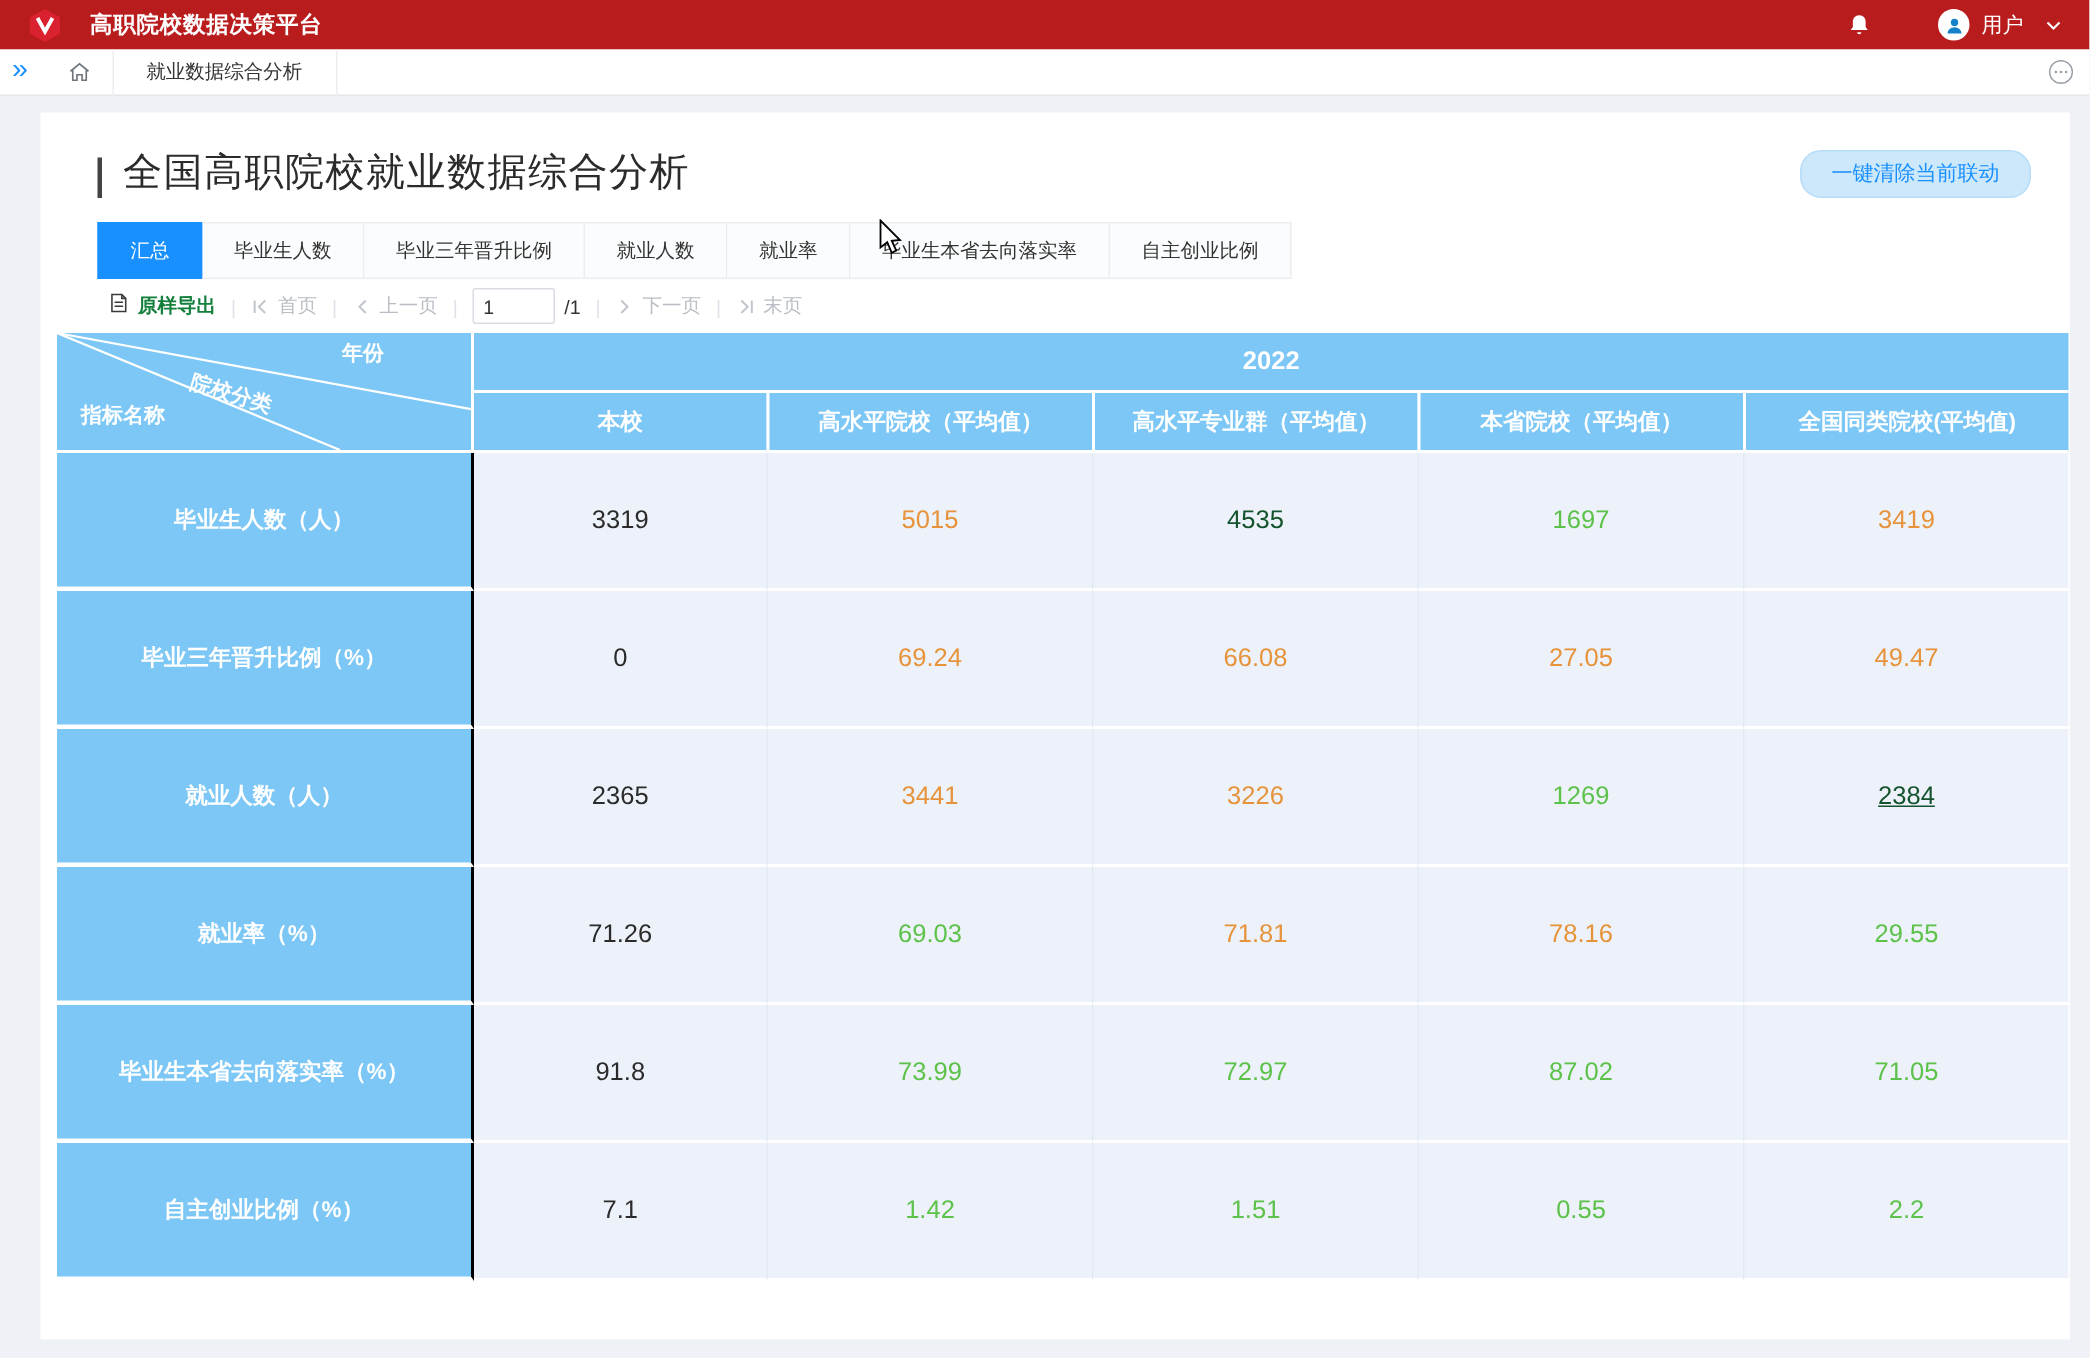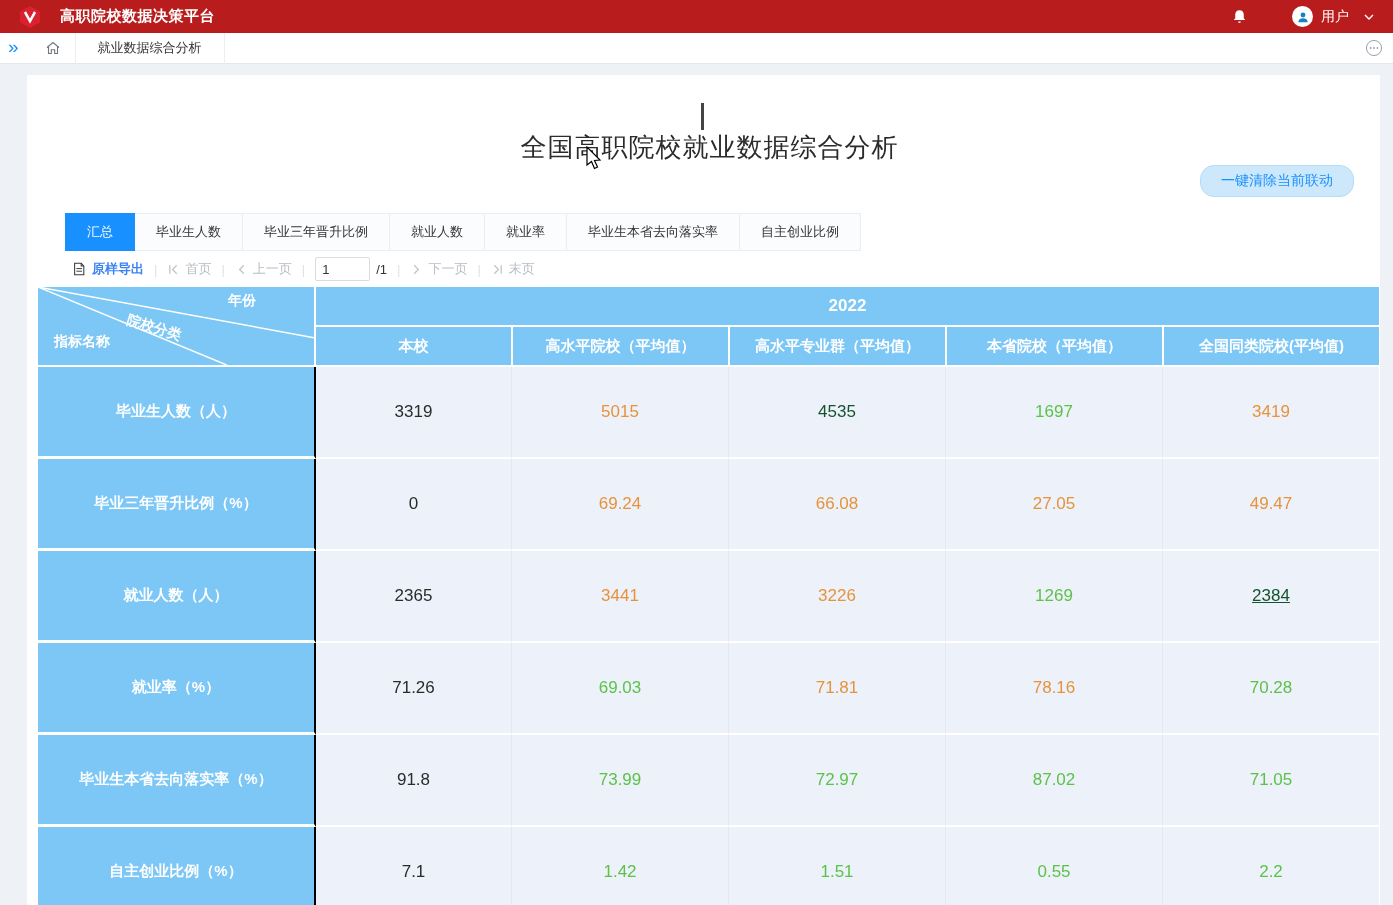--- a/index.html
+++ b/index.html
@@ -20,21 +20,21 @@
   .tab-bar { height:31px; background:#fff; border-bottom:1px solid #e3e6ea; display:flex; align-items:center; }
   .collapse-ic { color:#1890ff; font-size:19px; line-height:1; padding:0 12px 3px 8px; cursor:pointer; }
   .home-ic { width:16px; height:16px; margin:0 14px; cursor:pointer; }
   .route-tab { height:31px; display:flex; align-items:center; padding:0 22px; font-size:13px; color:#333;
     border-left:1px solid #eceef1; border-right:1px solid #eceef1; cursor:pointer; }
   .more-ic { margin-left:auto; margin-right:10px; width:18px; height:18px; cursor:pointer; }
 
   
   .page { padding:11px 13px 0 27px; }
   .card { background:#fff; min-height:818px; position:relative; }
-  .title-row { display:flex; align-items:center; padding:22px 26px 0 38px;flex-direction:column; }
+  .title-row { display:flex; align-items:flex-end; padding:22px 26px 0 38px; }
   .title-accent { width:3px; height:27px; background:#444; margin:6px 14px 0 0; }
   .page-title { font-size:26px; color:#2b2b2b; font-weight:400; letter-spacing:1px; }
   .clear-btn { margin-left:auto; margin-top:0; background:#cde8fb; border:1px solid #b5dcf8; color:#1890ff;
     font-size:14px; padding:6px 20px; border-radius:14px; cursor:pointer;
     font-family:"Liberation Sans","DejaVu Sans",sans-serif; }
   .filter-row { display:flex; align-items:center; padding:16px 13px 0 45px; }
   .year-label { font-size:14px; color:#333; margin-right:8px; }
   .year-select { width:118px; height:28px; border:1px solid #d5dbe3; border-radius:4px; background:#fff;
     display:flex; align-items:center; padding:0 8px; cursor:pointer; }
   .year-value { font-size:14px; color:#2c4877; flex:1; }
@@ -42,21 +42,21 @@
 
   
   .tabs-row { display:flex; margin:16px 0 0 38px; }
   .tab { height:38px; display:flex; align-items:center; padding:0 21px; font-size:13px; color:#333;
     background:#fbfcfd; border:1px solid #ebedf0; border-left:none; cursor:pointer; white-space:nowrap; }
   .tab:first-child { border-left:1px solid #ebedf0; }
   .tab.active { background:#1890ff; color:#fff; border-color:#1890ff; }
 
   
   .toolbar { display:flex; align-items:center; height:36px; padding-left:45px; font-size:13px; color:#b9bdc4; }
-  .export-btn { display:flex; align-items:center; gap:6px; color:#3b82f6; font-weight:bold; cursor:pointer; }
+  .export-btn { display:flex; align-items:flex-start; gap:6px; color:#15803d; font-weight:bold; cursor:pointer; }
   .tb-sep { color:#e0e3e8; margin:0 10px; }
   .pg-item { display:flex; align-items:center; gap:5px; cursor:default; }
   .pg-input { width:55px; height:24px; border:1px solid #d9dce2; border-radius:2px; padding:0 6px;
     font-size:13px; color:#333; font-family:inherit; }
   .pg-total { color:#9aa0a8; margin-left:6px; }
   .pg-ic { width:13px; height:13px; }
 
   
   .data-table { border-collapse:separate; border-spacing:0; margin-left:11px; table-layout:fixed; }
   .data-table col.c-label { width:278px; }
@@ -242,21 +242,21 @@
             <td class="val-cell" style="color: rgb(230, 147, 59);">3226</td>
             <td class="val-cell" style="color: rgb(92, 194, 74);">1269</td>
             <td class="val-cell" style="color: #14532d; text-decoration: underline;">2384</td>
           </tr>
           <tr>
             <th class="row-label">就业率（%）</th>
             <td class="val-cell" style="color: rgb(43, 43, 43);">71.26</td>
             <td class="val-cell" style="color: rgb(92, 194, 74);">69.03</td>
             <td class="val-cell" style="color: rgb(230, 147, 59);">71.81</td>
             <td class="val-cell" style="color: rgb(230, 147, 59);">78.16</td>
-            <td class="val-cell" style="color: rgb(92, 194, 74);">70.28</td>
+            <td class="val-cell" style="color: rgb(92, 194, 74);">29.55</td>
           </tr>
           <tr>
             <th class="row-label">毕业生本省去向落实率（%）</th>
             <td class="val-cell" style="color: rgb(43, 43, 43);">91.8</td>
             <td class="val-cell" style="color: rgb(92, 194, 74);">73.99</td>
             <td class="val-cell" style="color: rgb(92, 194, 74);">72.97</td>
             <td class="val-cell" style="color: rgb(92, 194, 74);">87.02</td>
             <td class="val-cell" style="color: rgb(92, 194, 74);">71.05</td>
           </tr>
           <tr>

